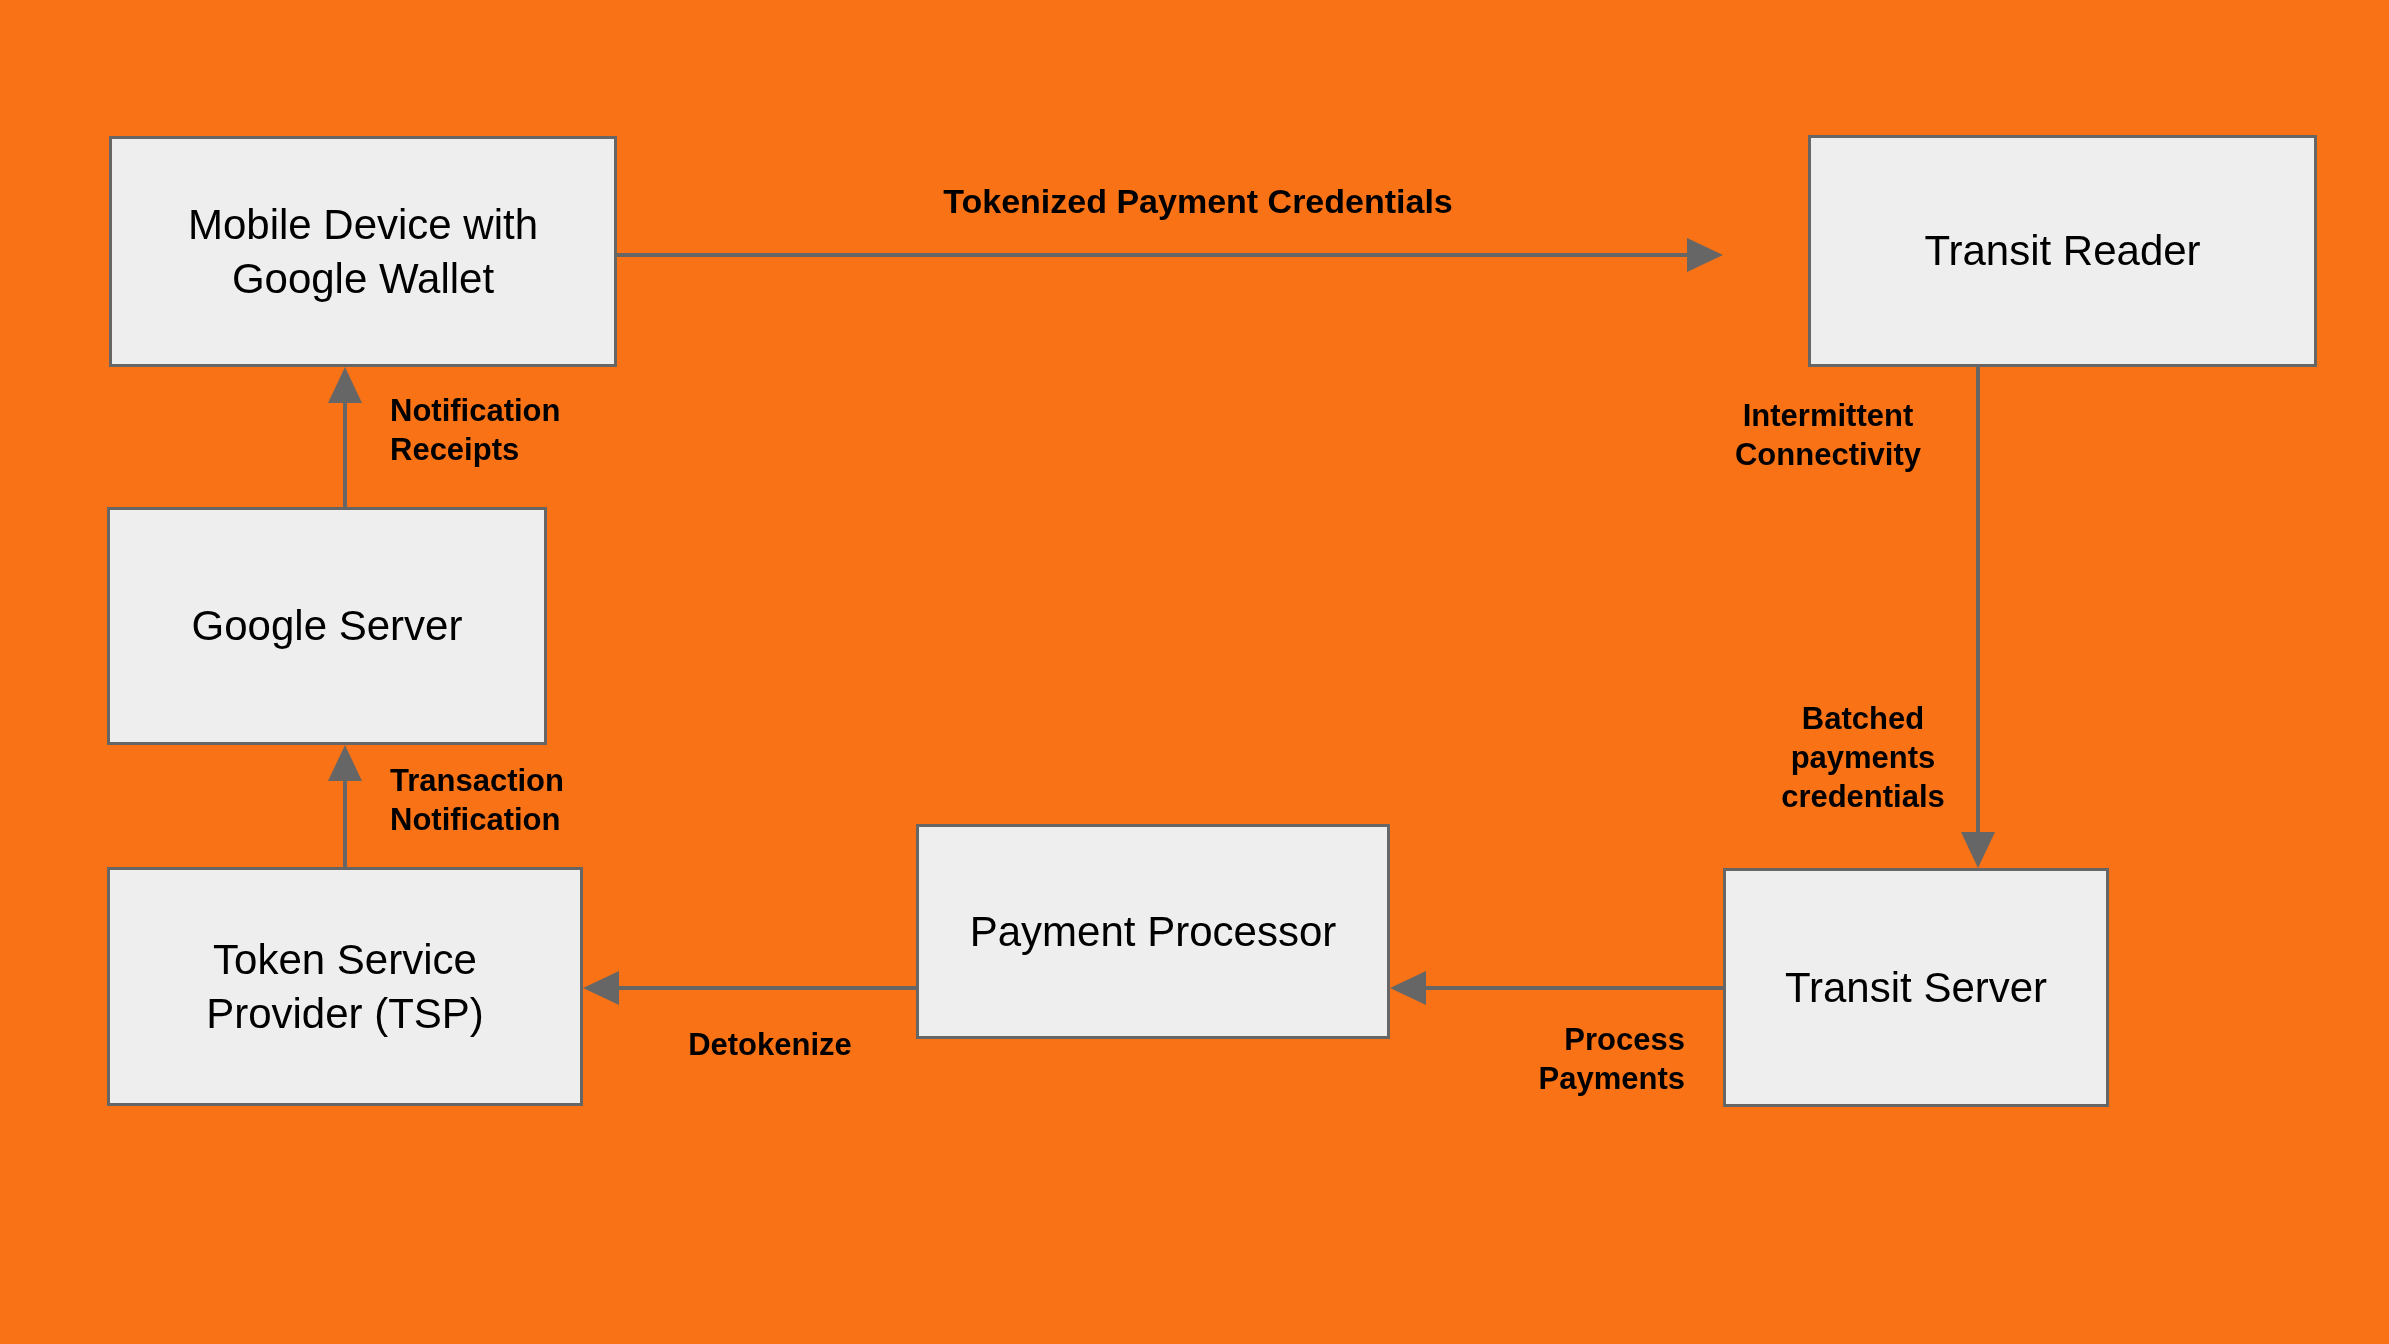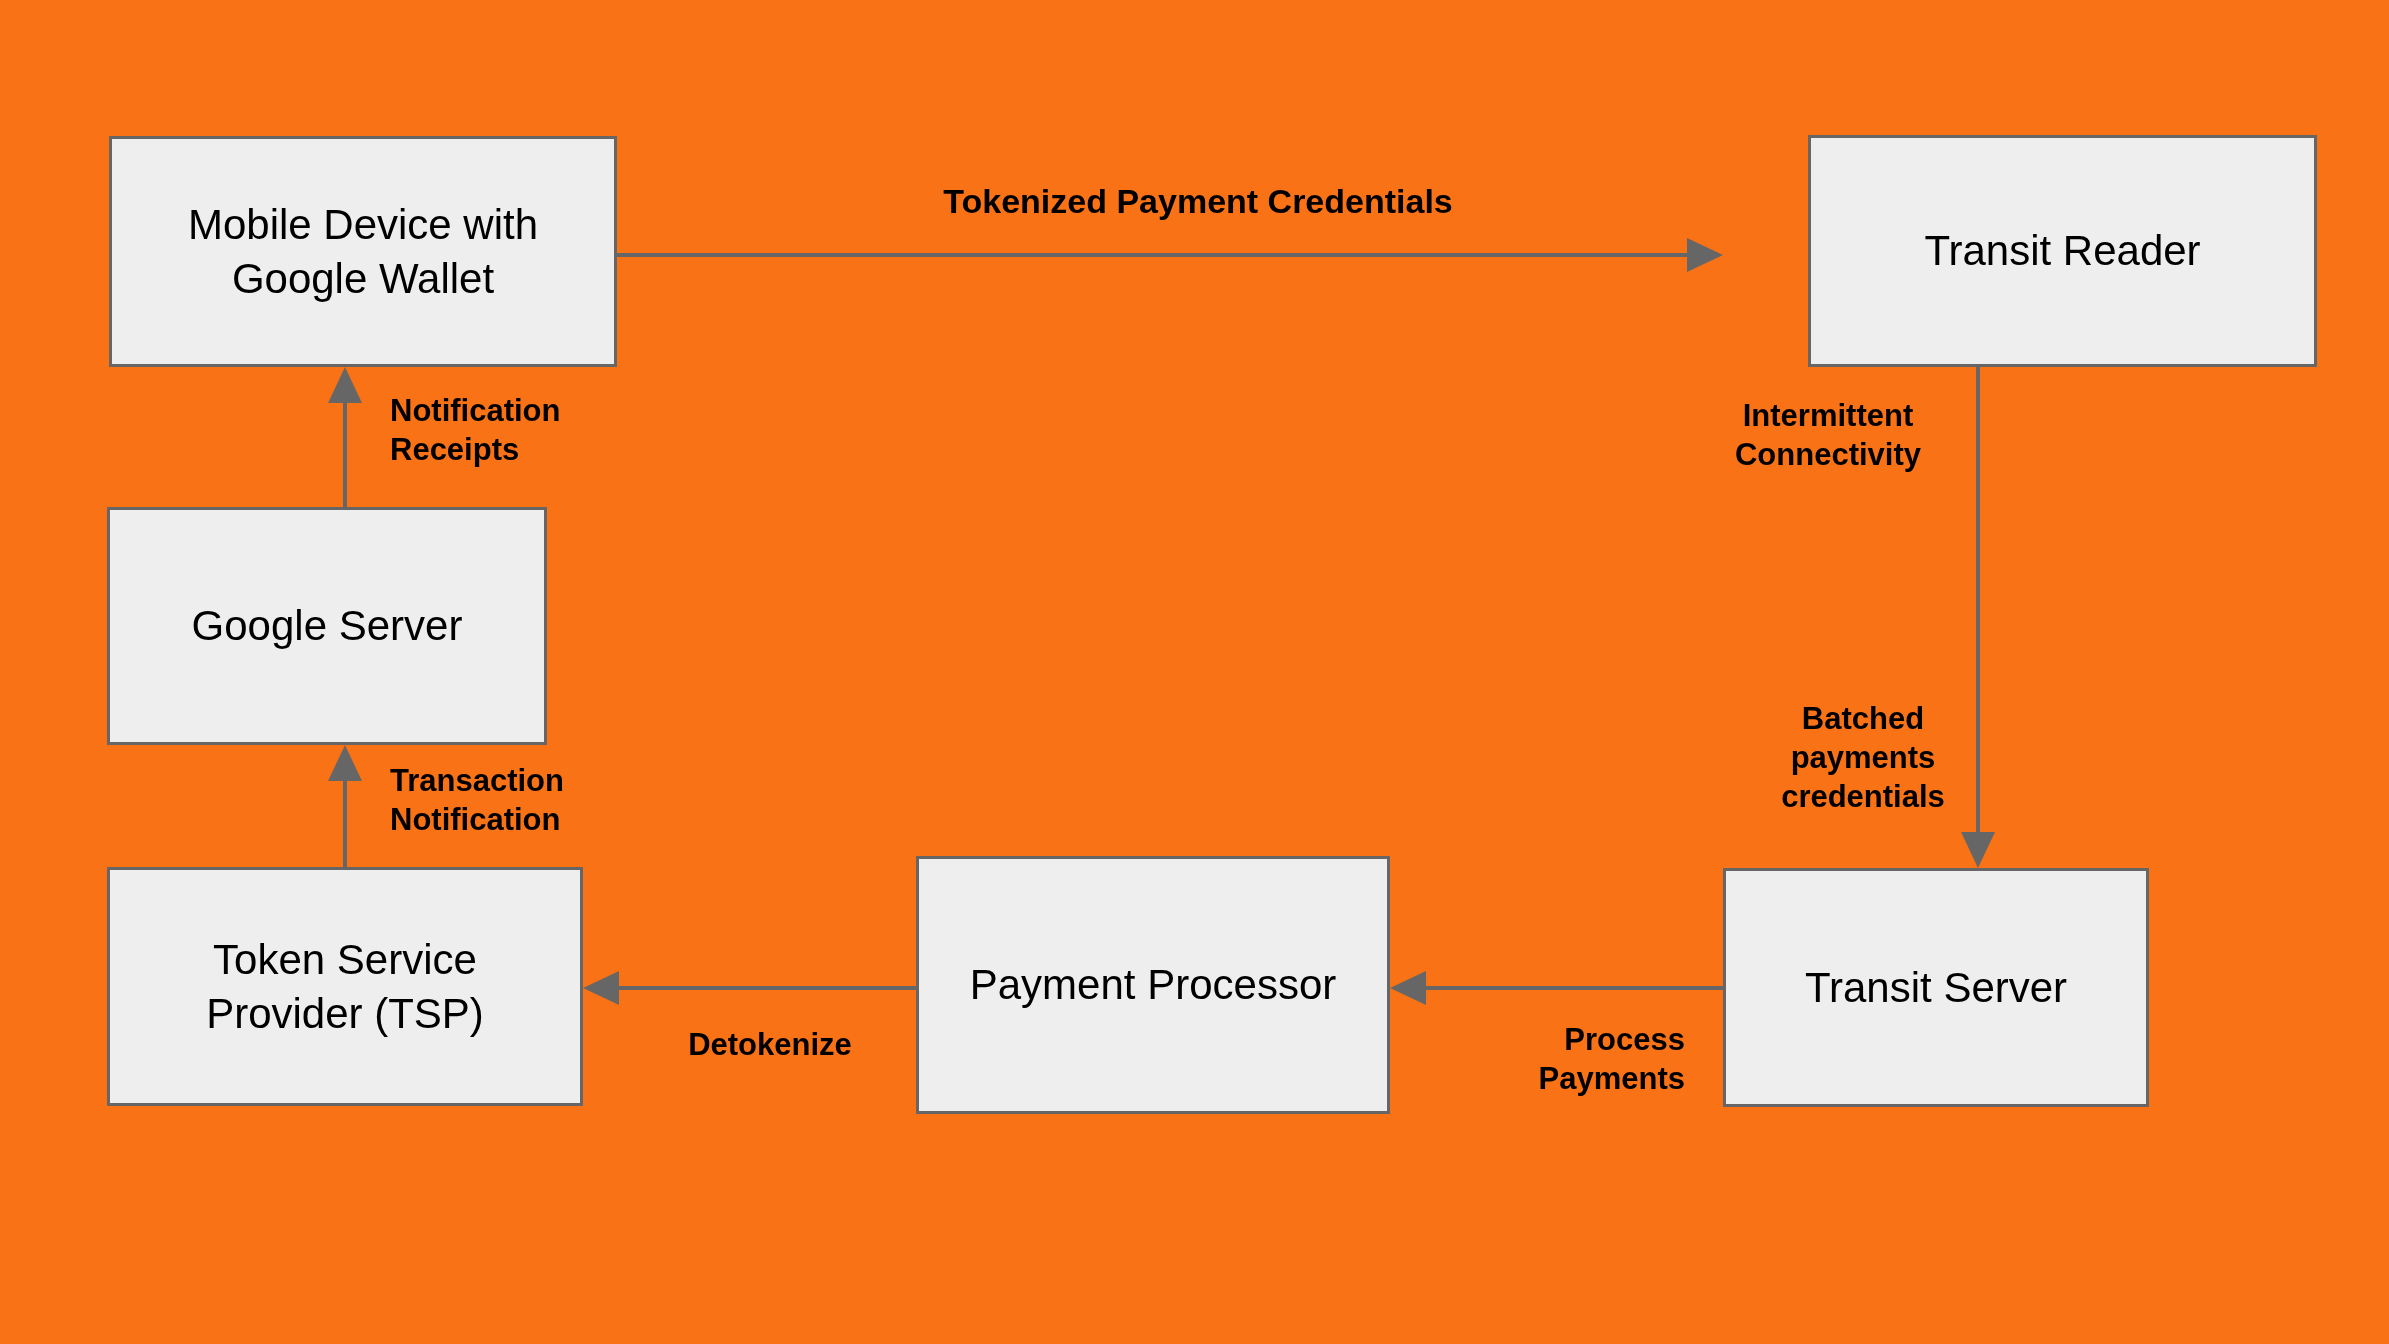--- a/index.html
+++ b/index.html
@@ -98,25 +98,25 @@
 
   <div class="node" style="left:107px; top:507px; width:440px; height:238px;">
     <span>Google Server</span>
   </div>
 
   <div class="node" style="left:107px; top:867px; width:476px; height:239px;">
     <span>Token Service
 Provider (TSP)</span>
   </div>
 
-  <div class="node" style="left:916px; top:856px; width:474px; height:258px;">
+  <div class="node" style="left:916px; top:824px; width:474px; height:215px;">
     <span>Payment Processor</span>
   </div>
 
-  <div class="node" style="left:1723px; top:868px; width:426px; height:239px;">
+  <div class="node" style="left:1723px; top:868px; width:386px; height:239px;">
     <span>Transit Server</span>
   </div>
 
   <div class="edge-label bigger" style="left:843px; top:180px; width:710px; text-align:center;">Tokenized Payment Credentials</div>
 
   <div class="edge-label" style="left:1698px; top:397px; width:260px; text-align:center;">Intermittent
 Connectivity</div>
 
   <div class="edge-label" style="left:1768px; top:700px; width:190px; text-align:center;">Batched
 payments

